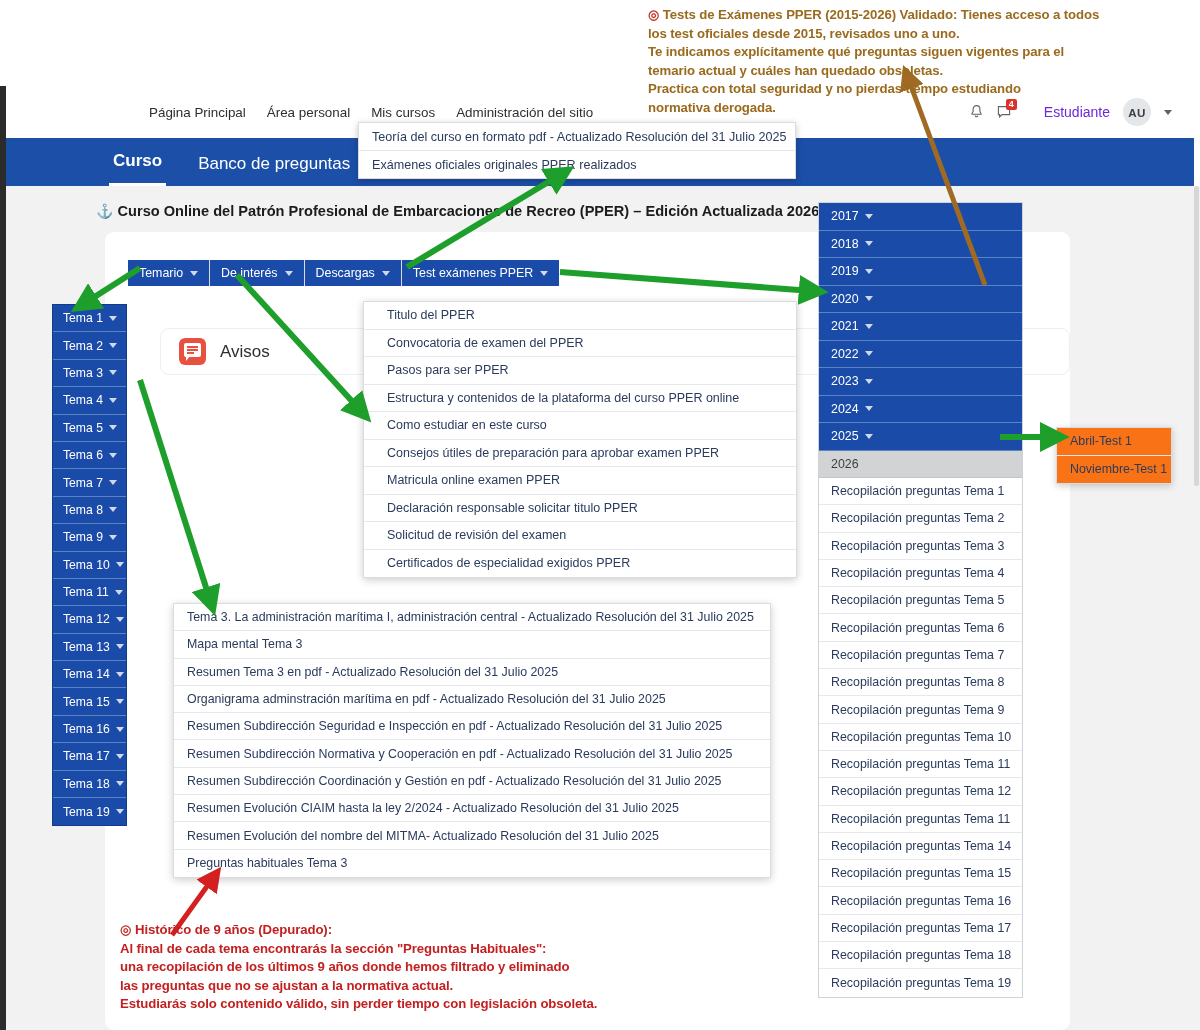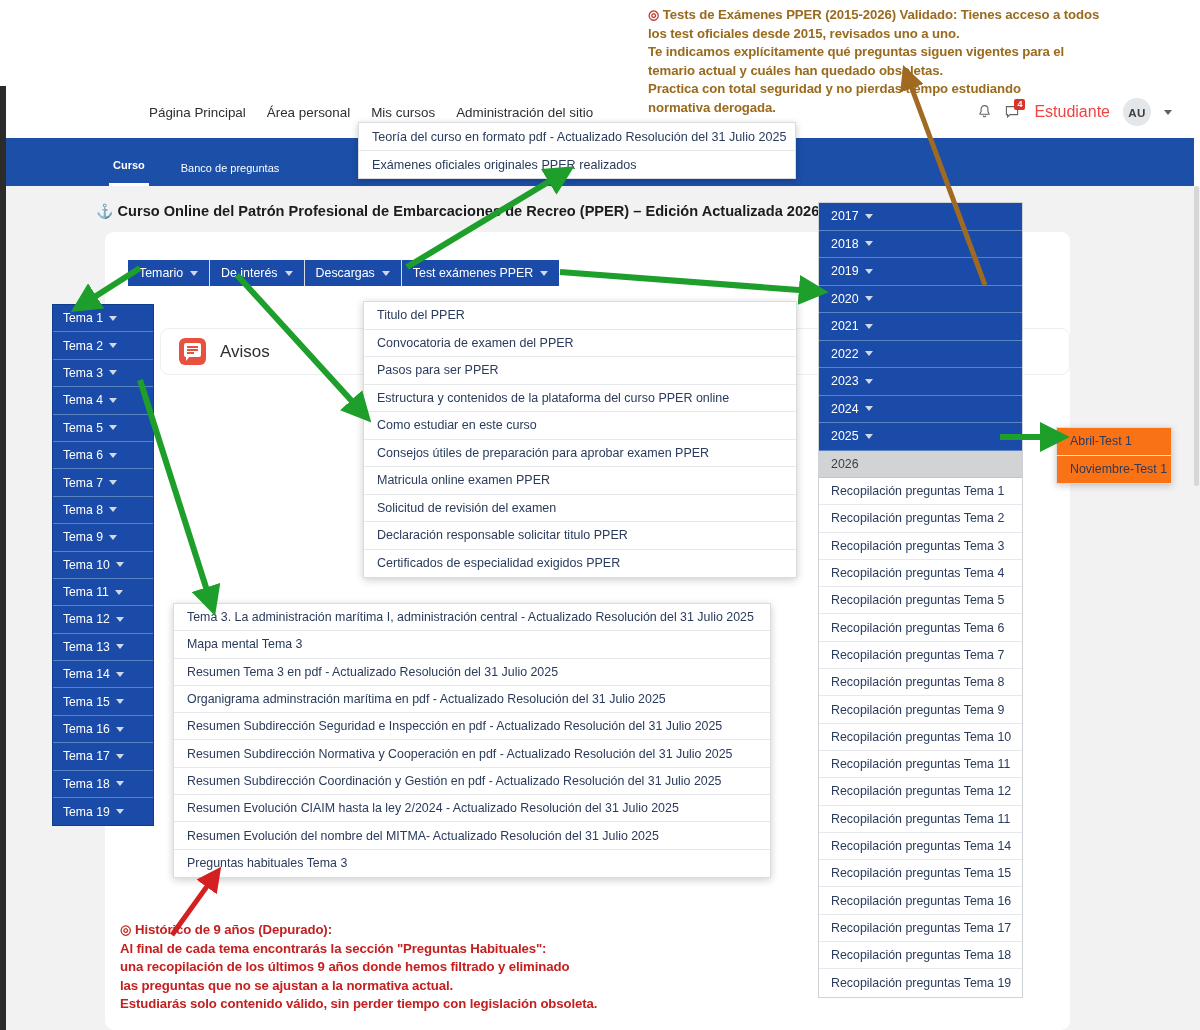--- a/index.html
+++ b/index.html
@@ -37,33 +37,33 @@
     font-size:13.4px; color:#2b2f33; text-decoration:none; white-space:nowrap;
   }
   .topnav .right { position:absolute; right:22px; top:0; height:52px; display:flex; align-items:center; gap:13px; }
   .icon-bell { width:15px; height:16px; position:relative; display:block; }
   .icon-msg  { width:16px; height:15px; position:relative; display:block; }
   .badge {
     position:absolute; left:9px; top:-6px; background:#d9342b; color:#fff;
     font-size:9px; line-height:11px; min-width:11px; height:11px; text-align:center;
     border-radius:2px; padding:0 1px; font-weight:bold;
   }
-  .username { font-size:16px; color:#ef4444; }
+  .username { font-size:14px; color:#6d28d9;margin-left:18px; }
   .avatar {
     width:28px; height:28px; border-radius:50%; background:#e4e7ea; color:#3c4043;
     font-size:11.6px; font-weight:bold; display:flex; align-items:center; justify-content:center;
     letter-spacing:0.3px;
   }
   .chev-sm { width:0;height:0;border-left:4px solid transparent;border-right:4px solid transparent;border-top:5px solid #5f6368; }
 
   
   .blueband { position:absolute; left:6px; top:138px; width:1188px; height:48px; background:#1b4fa8; z-index:5; }
   .blueband .tabs { position:absolute; left:103px; top:0; height:48px; display:flex; align-items:flex-end; gap:28px; }
   .blueband .tab {
-    font-size:11px; color:#ffffff; padding:0 4px 12px 4px; cursor:pointer; white-space:nowrap;
+    font-size:17px; color:#ffffff; padding:0 4px 12px 4px; cursor:pointer; white-space:nowrap;
   }
   .blueband .tab.active { font-weight:bold; border-bottom:3px solid #ffffff; }
 
   
   .dd-top {
     position:absolute; left:358px; top:122px; width:438px; background:#ffffff;
     border:1px solid #dadce0; box-shadow:0 2px 7px rgba(0,0,0,.22); z-index:40;
   }
   .dd-top .it {
     height:27px; display:flex; align-items:center; padding:0 0 0 13px;
@@ -109,37 +109,37 @@
   .menubar .btn {
     height:26px; background:#1b4ba8; color:#ffffff; font-size:12.4px;
     display:flex; align-items:center; gap:7px; padding:0 11px;
     border-right:1px solid #d8dde6; white-space:nowrap; cursor:pointer;
   }
   .menubar .btn:last-child { border-right:none; }
   .caret { width:0;height:0;border-left:4px solid transparent;border-right:4px solid transparent;border-top:5px solid #cfd9ea; }
 
   
   .tema-col {
-    position:absolute; left:52px; top:304px; width:102px; z-index:20;
+    position:absolute; left:52px; top:304px; width:75px; z-index:20;
     border:1px solid #0f3d8c;
   }
   .tema-col .t {
     height:27.4px; background:#1b4ba8; color:#ffffff; font-size:12.2px;
     display:flex; align-items:center; justify-content:flex-start; gap:6px; padding-left:10px;
     border-bottom:1px solid #5b84c4; cursor:pointer; white-space:nowrap;
   }
   .tema-col .t:last-child { border-bottom:none;align-items:center; }
 
   
   .dd-mid {
     position:absolute; left:363px; top:301px; width:434px; background:#ffffff;
     border:1px solid #dadce0; box-shadow:0 2px 8px rgba(0,0,0,.20); z-index:30;
   }
   .dd-mid .it {
-    height:27.5px; display:flex; align-items:center; padding-left:13px;
+    height:27.5px; display:flex; align-items:center; padding-left:23px;
     font-size:12.5px; color:#2a3b5c; border-bottom:1px solid #e6e8ec; white-space:nowrap;
   }
   .dd-mid .it:last-child { border-bottom:none; }
 
   
   .dd-t3 {
     position:absolute; left:173px; top:603px; width:598px; background:#ffffff;
     border:1px solid #dadce0; box-shadow:0 2px 8px rgba(0,0,0,.20); z-index:30;
   }
   .dd-t3 .it {
@@ -348,22 +348,22 @@
   </div>
 
 <div class="dd-mid" id="dd-mid">
     <div class="it">Titulo del PPER</div>
     <div class="it">Convocatoria de examen del PPER</div>
     <div class="it">Pasos para ser PPER</div>
     <div class="it">Estructura y contenidos de la plataforma del curso PPER online</div>
     <div class="it">Como estudiar en este curso</div>
     <div class="it">Consejos útiles de preparación para aprobar examen PPER</div>
     <div class="it">Matricula online examen PPER</div>
+    <div class="it">Declaración responsable solicitar titulo PPER</div>
     <div class="it">Solicitud de revisión del examen</div>
-    <div class="it">Declaración responsable solicitar titulo PPER</div>
     <div class="it">Certificados de especialidad exigidos PPER</div>
   </div>
 
 <div class="dd-t3" id="dd-t3">
     <div class="it">Tema 3. La administración marítima I, administración central - Actualizado Resolución del 31 Julio 2025</div>
     <div class="it">Mapa mental Tema 3</div>
     <div class="it">Resumen Tema 3 en pdf - Actualizado Resolución del 31 Julio 2025</div>
     <div class="it">Organigrama adminstración marítima en pdf - Actualizado Resolución del 31 Julio 2025</div>
     <div class="it">Resumen Subdirección Seguridad e Inspección en pdf - Actualizado Resolución del 31 Julio 2025</div>
     <div class="it">Resumen Subdirección Normativa y Cooperación en pdf - Actualizado Resolución del 31 Julio 2025</div>

